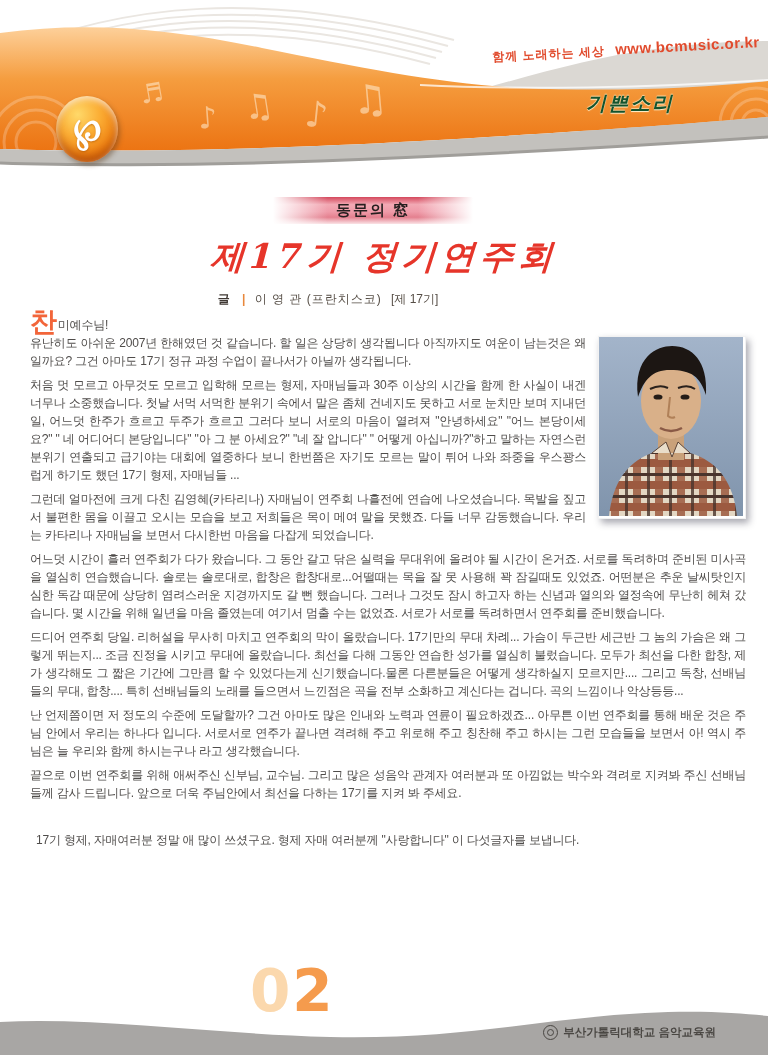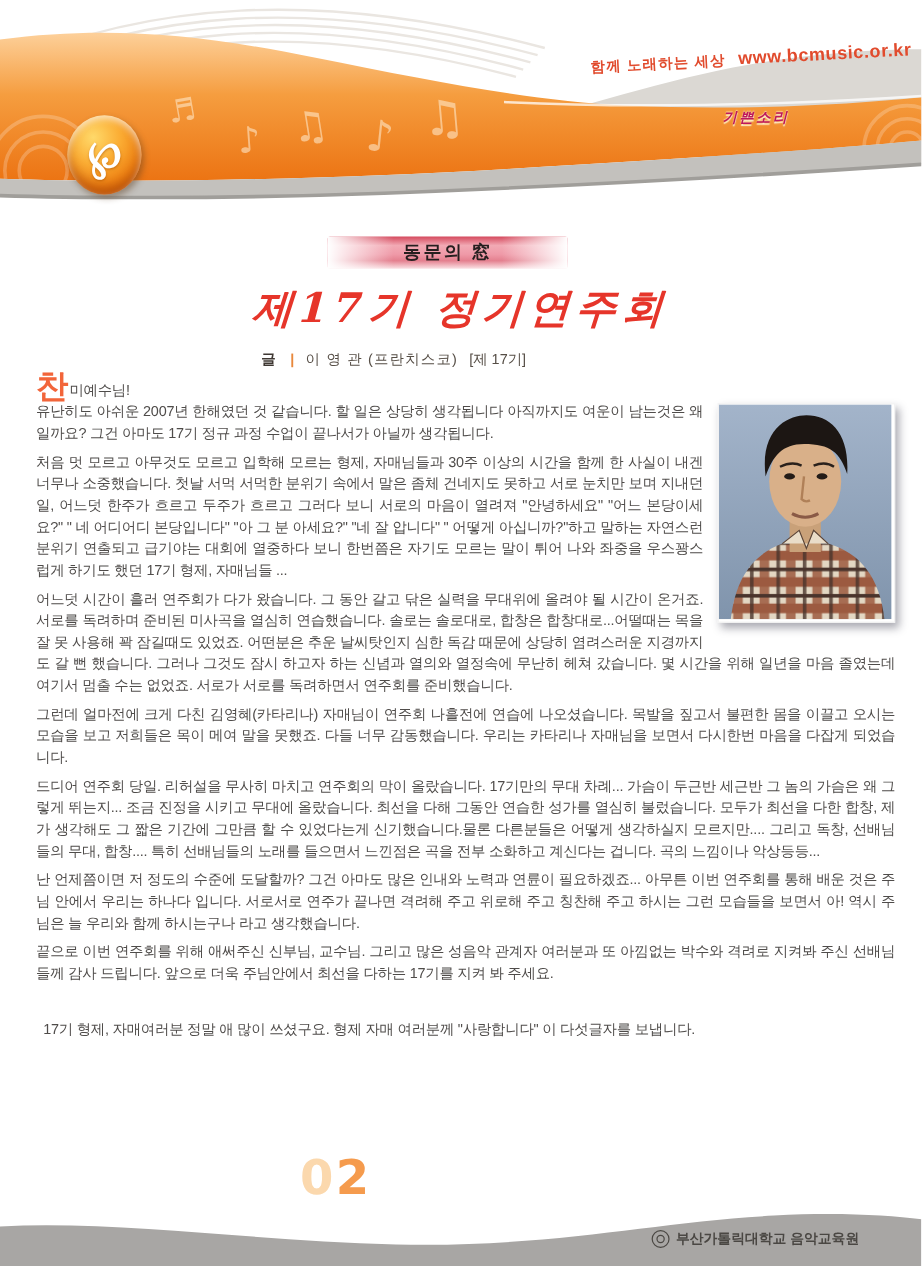--- a/index.html
+++ b/index.html
@@ -7,21 +7,21 @@
         font-family:"Liberation Sans","DejaVu Sans",sans-serif;}
 
   
   #header-svg{position:absolute;left:0;top:0;}
   .hdr-tagline{position:absolute;left:492px;top:40px;width:270px;
 esca    transform:rotate(-3deg);color:#e14b2d;white-space:nowrap;}
   .hdr-tagline{transform:rotate(-3deg);}
   .tagline-small{font-size:12px;font-weight:bold;letter-spacing:1px;}
   .tagline-url{font-size:15px;font-weight:bold;margin-left:6px;letter-spacing:0.5px;}
   .logotype{position:absolute;left:575px;top:90px;width:110px;text-align:center;
-    font-size:12px;font-weight:bold;font-style:italic;letter-spacing:2px;color:#be185d;
+    font-size:20px;font-weight:bold;font-style:italic;letter-spacing:2px;color:#14532d;
     text-shadow:0 1px 1px rgba(255,255,230,0.9), 0 -1px 1px rgba(255,255,230,0.6);}
   .brand-ball{position:absolute;left:56px;top:96px;width:62px;height:66px;border-radius:50%;
     background:radial-gradient(circle at 35% 28%, #ffd96a 0%, #fbae35 35%, #f08414 65%, #cf5a00 100%);
     box-shadow:inset 0 3px 6px rgba(255,255,255,0.7), inset 0 -6px 10px rgba(150,50,0,0.55), 2px 3px 5px rgba(90,60,30,0.45);
     display:flex;align-items:center;justify-content:center;}
   .brand-glyph{color:#fff;font-size:34px;font-weight:bold;font-family:"DejaVu Serif",serif;
     transform:rotate(-12deg);text-shadow:0 1px 2px rgba(170,80,0,0.6);line-height:1;}
   .note{position:absolute;color:rgba(255,238,214,0.55);font-family:"DejaVu Sans",sans-serif;}
   .n1{left:140px;top:78px;font-size:26px;transform:rotate(-10deg);}
   .n2{left:198px;top:100px;font-size:30px;transform:rotate(-4deg);}
@@ -50,21 +50,21 @@
   .article-body{position:absolute;left:30px;top:311px;width:716px;
     font-size:12px;line-height:18px;color:#4f4c4a;letter-spacing:-0.2px;text-align:justify;}
   .photo-wrap{float:right;width:146px;height:181px;margin:25px 0 8px 12px;background:#fff;
     box-shadow:3px 4px 7px rgba(40,40,60,0.4);border:1px solid #f2f2f2;}
   .greeting{margin:0;}
   .dropcap{font-size:27px;line-height:18px;font-weight:bold;color:#f2653a;position:relative;top:2px;margin-right:1px;}
   .body-p{margin:0 0 6px 0;}
   .body-p.closing{margin-top:29px;text-indent:6px;}
 
   
-  .page-number{position:absolute;left:250px;top:962px;font-size:40px;font-weight:bold;line-height:1;
+  .page-number{position:absolute;left:250px;top:962px;font-size:58px;font-weight:bold;line-height:1;
     font-family:"DejaVu Sans",sans-serif;letter-spacing:2px;}
   .pn-zero{color:#fbd8ad;}
   .pn-two{color:#f59b4d;}
   #footer-svg{position:absolute;left:0;top:990px;}
   .footer-org{position:absolute;right:52px;top:1025px;display:flex;align-items:flex-end;gap:5px;
     font-size:11.5px;font-weight:bold;color:#4a4743;}
   .emblem{width:13px;height:13px;border:1.4px solid #4a4743;border-radius:50%;position:relative;display:inline-block;}
   .emblem:after{content:"";position:absolute;left:3px;top:3px;right:3px;bottom:3px;border:1px solid #4a4743;border-radius:50%;}
 </style>
 </head>
@@ -169,22 +169,22 @@
         <path d="M71,60 L69,79 q3,3 7,1" stroke="#b08058" stroke-width="2" fill="none"></path>
         <path d="M61,91 q11,6 22,0" stroke="#8a5a46" stroke-width="2.5" fill="none"></path>
         <path d="M53,116 L67,105 L73,120 L79,105 L91,116" fill="#e9ddc9" stroke="#5a4438" stroke-width="1"></path>
       </svg>
     </div>
 
     <p class="greeting"><span class="dropcap">찬</span><span>미예수님!</span></p>
 
     <p class="body-p">유난히도 아쉬운 2007년 한해였던 것 같습니다. 할 일은 상당히 생각됩니다 아직까지도 여운이 남는것은 왜일까요? 그건 아마도 17기 정규 과정 수업이 끝나서가 아닐까 생각됩니다.</p>
     <p class="body-p">처음 멋 모르고 아무것도 모르고 입학해 모르는 형제, 자매님들과 30주 이상의 시간을 함께 한 사실이 내겐 너무나 소중했습니다. 첫날 서먹 서먹한 분위기 속에서 말은 좀체 건네지도 못하고 서로 눈치만 보며 지내던 일, 어느덧 한주가 흐르고 두주가 흐르고 그러다 보니 서로의 마음이 열려져 "안녕하세요" "어느 본당이세요?" " 네 어디어디 본당입니다" "아 그 분 아세요?" "네 잘 압니다" " 어떻게 아십니까?"하고 말하는 자연스런 분위기 연출되고 급기야는 대회에 열중하다 보니 한번쯤은 자기도 모르는 말이 튀어 나와 좌중을 우스꽝스럽게 하기도 했던 17기 형제, 자매님들 ...</p>
+    <p class="body-p">그런데 얼마전에 크게 다친 김영혜(카타리나) 자매님이 연주회 나흘전에 연습에 나오셨습니다. 목발을 짚고서 불편한 몸을 이끌고 오시는 모습을 보고 저희들은 목이 메여 말을 못했죠. 다들 너무 감동했습니다. 우리는 카타리나 자매님을 보면서 다시한번 마음을 다잡게 되었습니다.</p>
     <p class="body-p">어느덧 시간이 흘러 연주회가 다가 왔습니다. 그 동안 갈고 닦은 실력을 무대위에 올려야 될 시간이 온거죠. 서로를 독려하며 준비된 미사곡을 열심히 연습했습니다. 솔로는 솔로대로, 합창은 합창대로...어떨때는 목을 잘 못 사용해 꽉 잠길때도 있었죠. 어떤분은 추운 날씨탓인지 심한 독감 때문에 상당히 염려스러운 지경까지도 갈 뻔 했습니다. 그러나 그것도 잠시 하고자 하는 신념과 열의와 열정속에 무난히 헤쳐 갔습니다. 몇 시간을 위해 일년을 마음 졸였는데 여기서 멈출 수는 없었죠. 서로가 서로를 독려하면서 연주회를 준비했습니다.</p>
-    <p class="body-p">그런데 얼마전에 크게 다친 김영혜(카타리나) 자매님이 연주회 나흘전에 연습에 나오셨습니다. 목발을 짚고서 불편한 몸을 이끌고 오시는 모습을 보고 저희들은 목이 메여 말을 못했죠. 다들 너무 감동했습니다. 우리는 카타리나 자매님을 보면서 다시한번 마음을 다잡게 되었습니다.</p>
     <p class="body-p">드디어 연주회 당일. 리허설을 무사히 마치고 연주회의 막이 올랐습니다. 17기만의 무대 차례... 가슴이 두근반 세근반 그 놈의 가슴은 왜 그렇게 뛰는지... 조금 진정을 시키고 무대에 올랐습니다. 최선을 다해 그동안 연습한 성가를 열심히 불렀습니다. 모두가 최선을 다한 합창, 제가 생각해도 그 짧은 기간에 그만큼 할 수 있었다는게 신기했습니다.물론 다른분들은 어떻게 생각하실지 모르지만....  그리고 독창, 선배님들의 무대, 합창.... 특히 선배님들의 노래를 들으면서 느낀점은 곡을 전부 소화하고 계신다는 겁니다. 곡의 느낌이나 악상등등...</p>
     <p class="body-p">난 언제쯤이면 저 정도의 수준에 도달할까?  그건 아마도 많은 인내와 노력과 연륜이 필요하겠죠... 아무튼 이번 연주회를 통해 배운 것은 주님 안에서 우리는 하나다 입니다. 서로서로 연주가 끝나면 격려해 주고 위로해 주고 칭찬해 주고 하시는 그런 모습들을 보면서 아! 역시 주님은 늘 우리와 함께 하시는구나 라고 생각했습니다.</p>
     <p class="body-p">끝으로 이번 연주회를 위해 애써주신 신부님, 교수님. 그리고 많은 성음악 관계자 여러분과 또 아낌없는 박수와 격려로 지켜봐 주신 선배님들께 감사 드립니다. 앞으로 더욱 주님안에서 최선을 다하는 17기를 지켜 봐 주세요.</p>
     <p class="body-p closing">17기 형제, 자매여러분 정말 애 많이 쓰셨구요.   형제 자매 여러분께 "사랑합니다" 이 다섯글자를 보냅니다.</p>
   </div>
 
   <div class="page-number"><span class="pn-zero">0</span><span class="pn-two">2</span></div>
 
   <svg id="footer-svg" width="768" height="65" viewBox="0 0 768 65">
     <path d="M0,32 C100,27 210,44 330,47 C460,50 545,28 645,23 C700,20 740,23 768,26 L768,65 L0,65 Z" fill="#a8a6a4"></path>

